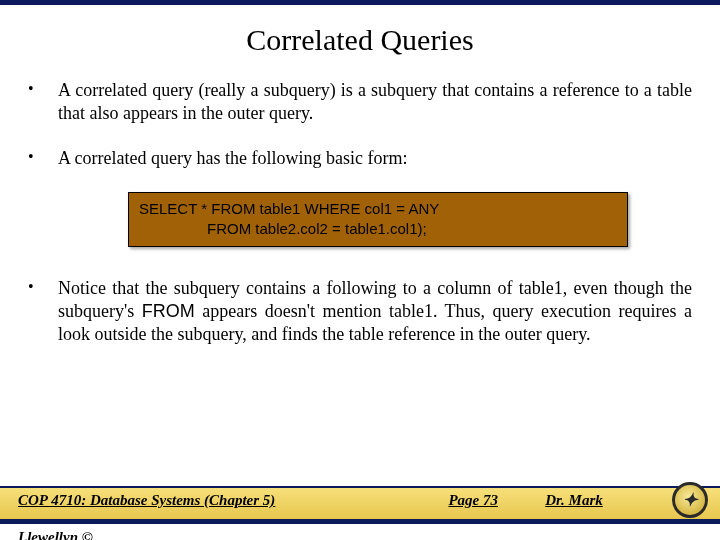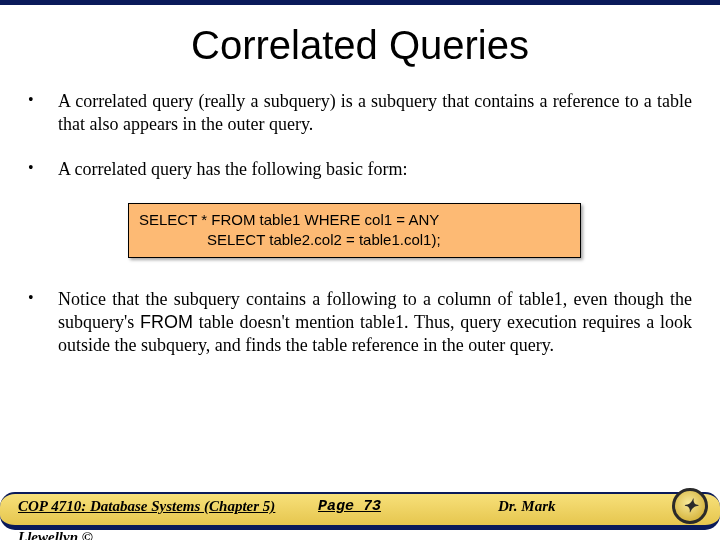--- a/index.html
+++ b/index.html
@@ -7,22 +7,22 @@
   .slide {
     width: 720px;
     height: 540px;
     background: #ffffff;
     border-top: 5px solid #0a1a5a;
     position: relative;
     font-family: "Times New Roman", Times, serif;
     color: #000;
   }
   .title {
-    font-family: Liberation Sans, sans-serif;
-    font-size: 40px;
+    font-family: Liberation Serif, serif;
+    font-size: 30px;
     text-align: center;
     margin-top: 18px;
     margin-bottom: 22px;
     font-weight: 400;
   }
   .body {
     padding: 0 28px 0 28px;
   }
   .bullet {
     display: flex;
@@ -33,52 +33,51 @@
   }
   .bullet .dot {
     width: 30px;
     flex-shrink: 0;
     font-size: 16px;
   }
   .bullet .txt { flex: 1; }
   .bullet.last { margin-bottom: 0; }
   .codebox {
     margin: 2px 0 30px 100px;
-    width: 453px;
-    background: #fdba74;
+    width: 500px;
+    background: #a16207;
     border: 1px solid #000;
     box-shadow: 2px 2px 3px rgba(0,0,0,.35);
     padding: 6px 10px 6px 10px;
     font-family: Arial, Helvetica, sans-serif;
     font-size: 15px;
     line-height: 1.35;
   }
   .codebox .l2 { padding-left: 36px; }
   .codebox .l3 { padding-left: 68px; }
   .mono { font-family: Liberation Serif, serif; }
   .sans { font-family: Arial, Helvetica, sans-serif; }
   .footer {
     position: absolute;
-    left: 0; right: 0; bottom: 10px;
+    left: 0; right: 0; bottom: 16px;
     height: 38px;
     background: linear-gradient(#f7e07a, #e6c64e);
     border-top: 2px solid #0a1a5a;
     border-bottom: 5px solid #0a1a5a;
     display: flex;
     align-items: flex-start;
     padding: 4px 18px 0 18px;
     font-family: "Times New Roman", Times, serif;
     font-size: 15px;
     font-weight: bold;
     font-style: italic;
-    border-radius: 15px;
   }
   .footer .left { flex: 0 0 300px; text-decoration: underline; white-space: nowrap;}
-  .footer .center { flex: 0 0 180px; text-align: left; text-decoration: underline; font-family: Liberation Mono, monospace; }
-  .footer .right { flex: 1; text-align: left; padding-right: 52px; white-space: nowrap;}
+  .footer .center { flex: 0 0 180px; text-align: right; text-decoration: underline; }
+  .footer .right { flex: 1; text-align: center; text-decoration: underline; padding-right: 52px; white-space: nowrap;}
   .seal {
     position: absolute;
     right: 12px;
     bottom: 1px;
     width: 36px; height: 36px;
   }
   .seal .ring {
     position: absolute; inset: 0;
     border: 3px solid #2a2a2a;
     border-radius: 50%;
@@ -115,27 +114,27 @@
       <div class="txt">A correlated query (really a subquery) is a subquery that contains a reference to a table that also appears in the outer query.</div>
     </div>
 
     <div class="bullet">
       <div class="dot">•</div>
       <div class="txt">A correlated query has the following basic form:</div>
     </div>
 
     <div class="codebox">
       <div>SELECT * FROM table1 WHERE col1 = ANY</div>
-      <div class="l3">SELECT  table2.col2 = table1.col1);</div>
+      <div class="l3">FROM  table2.col2 = table1.col1);</div>
     </div>
 
     <div class="bullet last">
       <div class="dot">•</div>
       <div class="txt">
-        <span>Notice that the subquery contains a following to a column of </span><span class="mono">table1</span><span>, even though the subquery's </span><span class="sans">FROM</span><span> table doesn't mention </span><span class="mono">table1</span><span>. Thus, query execution requires a look outside the subquery, and finds the table reference in the outer query.</span>
+        <span>Notice that the subquery contains a following to a column of </span><span class="mono">table1</span><span>, even though the subquery's </span><span class="sans">FROM</span><span> appears doesn't mention </span><span class="mono">table1</span><span>. Thus, query execution requires a look outside the subquery, and finds the table reference in the outer query.</span>
       </div>
     </div>
 
   </div>
 
   <div class="footer">
     <div class="left">COP 4710: Database Systems  (Chapter 5)</div>
     <div class="center">Page 73</div>
     <div class="right">Dr. Mark</div>
     <div class="seal">

